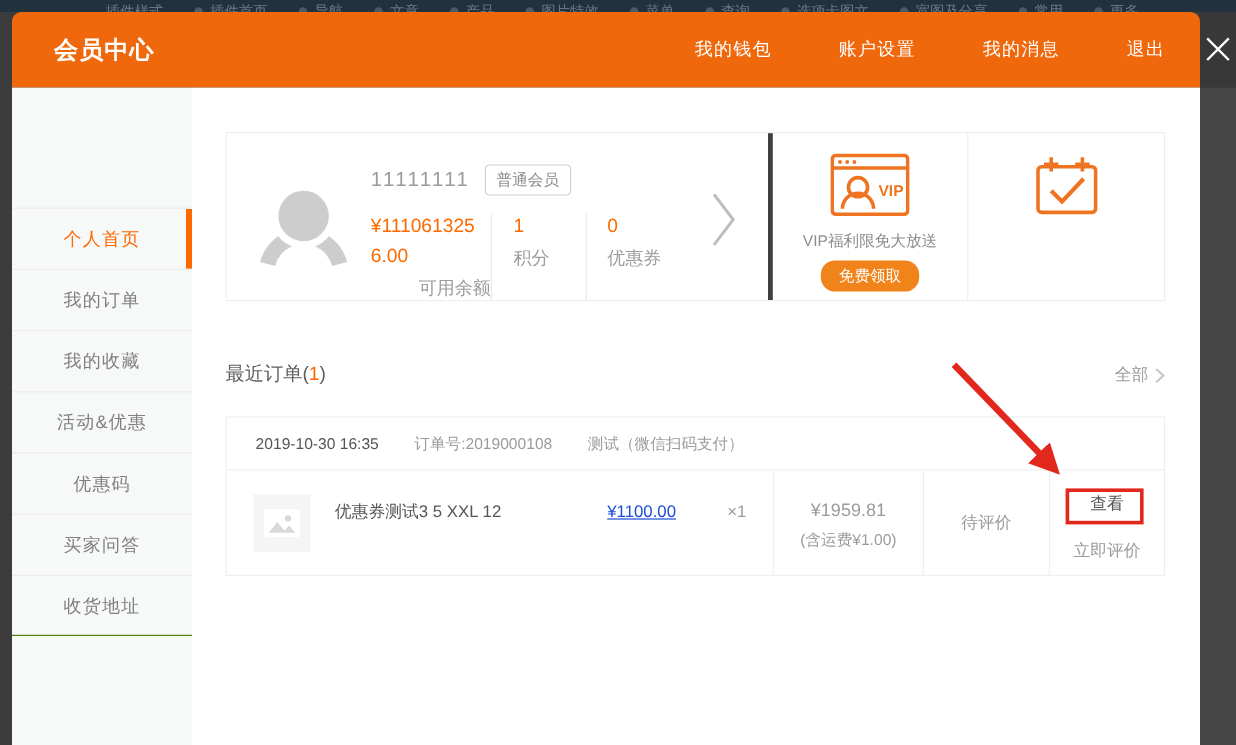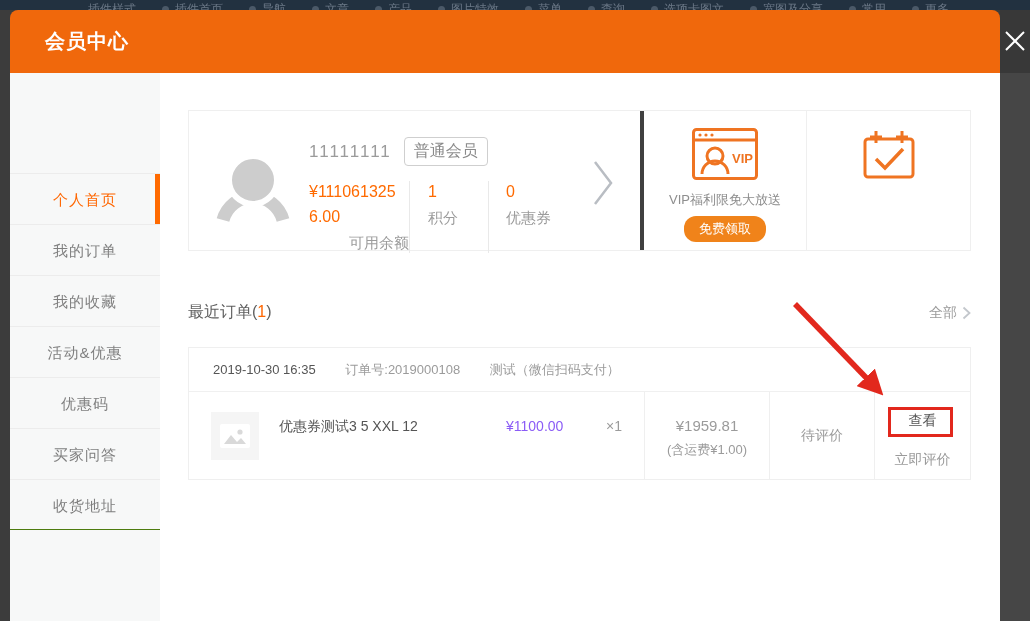--- a/index.html
+++ b/index.html
@@ -32,21 +32,21 @@
 
   
   .main { flex:1; background:#fff; position:relative; overflow:hidden; }
 
   .overview { margin:37px 29px 0 28px; height:141px; border:1px solid #efefef; display:flex; }
   .sec-user { width:455px; position:relative; border-right:4px solid #404040; }
   .avatar { position:absolute; left:24px; top:36px; }
   .user-info { position:absolute; left:120px; top:26px; }
   .uname-row { display:flex; align-items:center; }
   .uname { font-size:17px; color:#9b9b9b; letter-spacing:2px; }
-  .badge { margin-left:12px; font-size:16px; color:#8a8a8a; border:1px solid #cfcfcf; border-radius:4px; padding:3px 9px;font-family:Liberation Serif, serif; }
+  .badge { margin-left:12px; font-size:13px; color:#8a8a8a; border:1px solid #cfcfcf; border-radius:4px; padding:3px 9px;font-family:Liberation Serif, serif; }
   .stats { display:flex; align-items:stretch; margin-top:13px; }
   .stat-value { font-size:16px; color:#ff6a00; line-height:25px; }
   .stat-label { font-size:15px; color:#9c9c9c; margin-top:5px;text-align:right; }
   .balance { width:100px; }
   .balance .stat-value { word-break:break-all; width:96px; }
   .stat-divider { width:1px; background:#e9e9e9; margin-top:2px; }
   .points { padding:0 30px 0 18px; }
   .coupons { padding:0 30px 0 17px; }
   .big-chevron { position:absolute; right:26px; top:48px; }
 
@@ -62,21 +62,21 @@
 
   .order-card { margin:24px 29px 0 28px; border:1px solid #efefef; }
   .order-head { height:44px; line-height:43px; padding-left:24px; border-bottom:1px solid #f0f0f0; font-size:13px; white-space:nowrap; }
   .o-time { color:#555; }
   .o-no { color:#9b9b9b; margin-left:26px; }
   .o-pay { color:#9b9b9b; margin-left:26px; }
   .order-body { display:flex; height:87px; }
   .col-product { width:455px; display:flex; padding:20px 0 0 22px; }
   .p-img { width:48px; height:48px; background:#f5f5f5; flex:0 0 auto; display:flex; align-items:center; justify-content:center; }
   .p-name { margin-left:20px; margin-top:6px; font-size:14px; color:#555; flex:1; }
-  .p-price { margin-top:6px; font-size:14px; color:#8b5cf6; width:100px; }
+  .p-price { margin-top:6px; font-size:14px; color:#1d4ed8; width:100px;text-decoration:underline; }
   .p-qty { margin-top:6px; font-size:14px; color:#9b9b9b; width:38px; }
   .col-total { width:125px; border-left:1px solid #efefef; text-align:center; padding-top:25px; }
   .t-sum { font-size:15px; color:#9b9b9b; }
   .t-note { font-size:13px; color:#9b9b9b; margin-top:7px; }
   .col-status { width:105px; border-left:1px solid #efefef; text-align:center; line-height:87px; font-size:14px; color:#9b9b9b; }
   .col-action { flex:1; border-left:1px solid #efefef; text-align:center; padding-top:19px; }
   .a-view { font-size:14px; color:#555; cursor:pointer; display:inline-block; }
   .a-review { font-size:14px; color:#9b9b9b; cursor:pointer; margin-top:21px; display:block; }
 
   
@@ -120,20 +120,26 @@
   <svg width="24" height="24" viewBox="0 0 24 24">
       <line x1="3" y1="3" x2="21" y2="21" stroke="#fff" stroke-width="2"></line>
       <line x1="21" y1="3" x2="3" y2="21" stroke="#fff" stroke-width="2"></line>
     </svg>
 </span>
 
 <div class="modal">
 
   <div class="m-header">
     <span class="m-title">会员中心</span>
+    <div class="m-nav">
+      <span class="m-nav-item">我的钱包</span>
+      <span class="m-nav-item">账户设置</span>
+      <span class="m-nav-item">我的消息</span>
+      <span class="m-nav-item">退出</span>
+    </div>
   </div>
 
   <div class="m-body">
     <div class="sidebar">
       <ul class="side-menu">
         <li class="active">个人首页</li>
         <li>我的订单</li>
         <li>我的收藏</li>
         <li>活动&amp;优惠</li>
         <li>优惠码</li>

